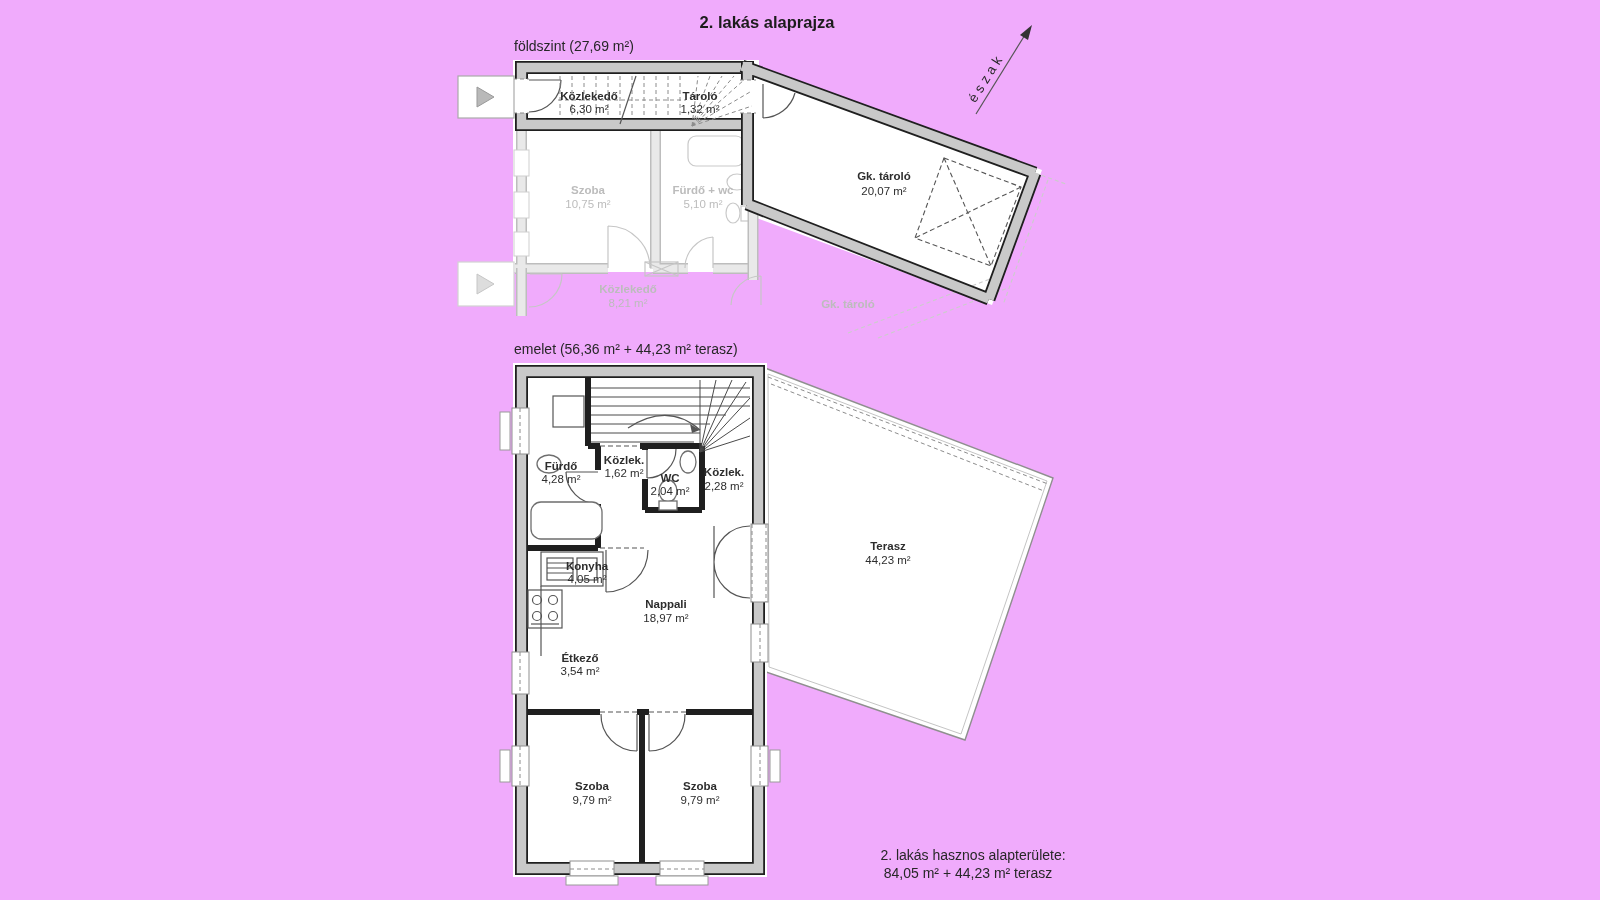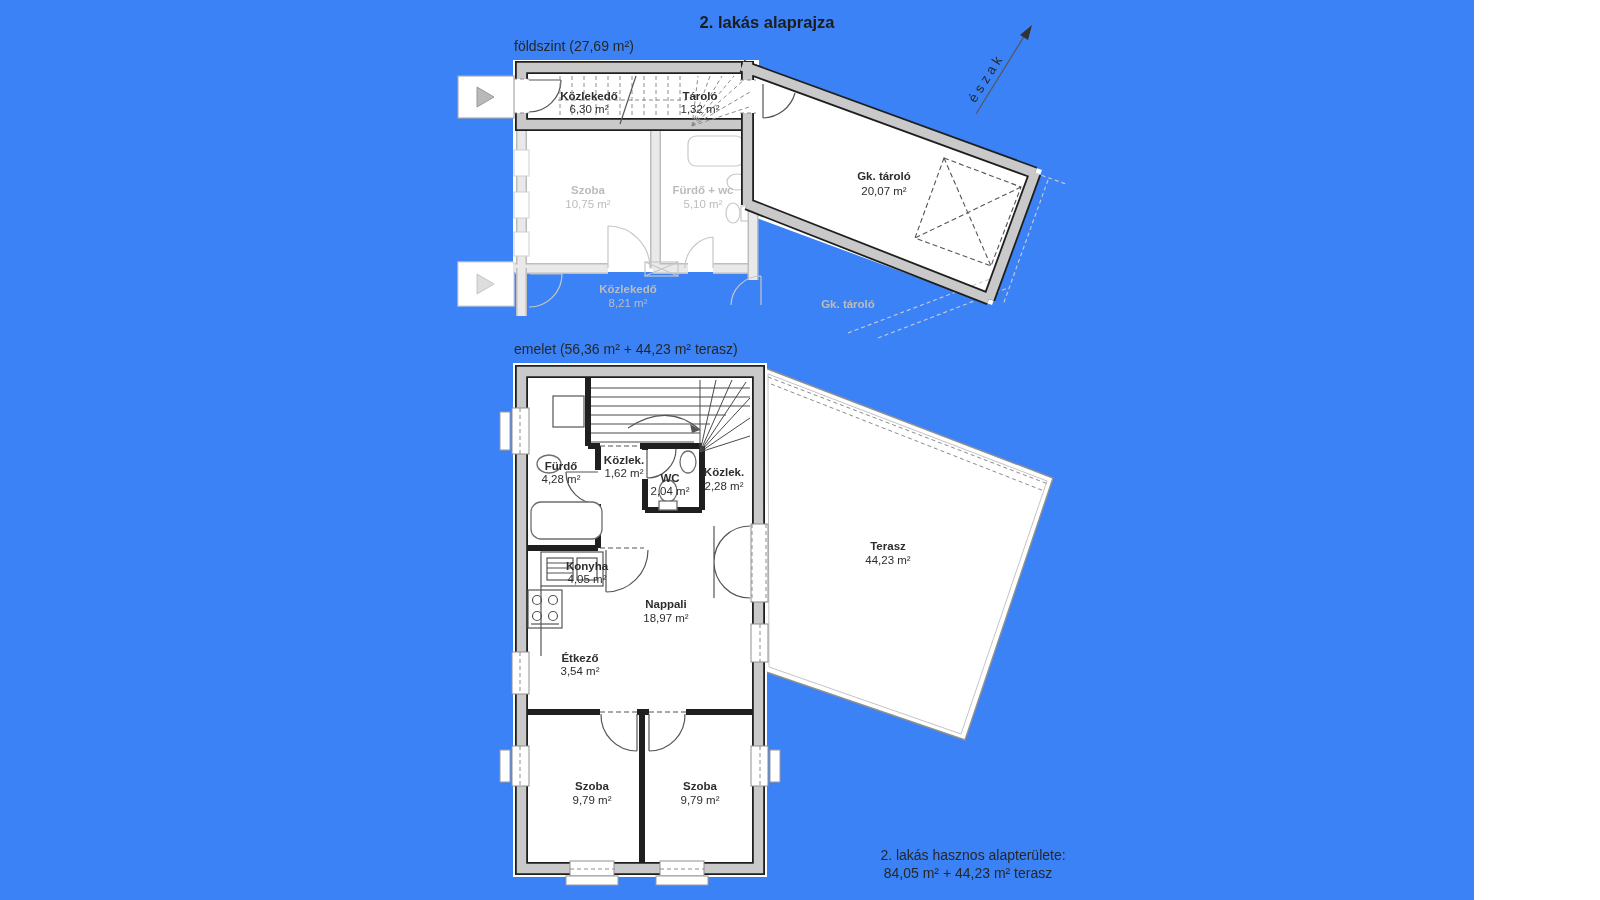--- a/index.html
+++ b/index.html
@@ -1,16 +1,16 @@
 <!DOCTYPE html>
 <html><head>
 <meta charset="utf-8">
 <style>
   html,body{margin:0;padding:0;background:#ffffff;}
-  .canvas{position:relative;width:1474px;height:900px;background:#3b82f6;overflow:hidden;
+  .canvas{position:relative;width:1600px;height:900px;background:#f0abfc;overflow:hidden;
           font-family:"Liberation Sans", sans-serif;}
   svg text{font-family:"Liberation Sans", sans-serif;}
   
   .wB{stroke:#1f1f1f;stroke-width:13;fill:none;}
   .wF{stroke:#c9c9c9;stroke-width:9.4;fill:none;}
   .wBg{stroke:#bdbdbd;stroke-width:11;fill:none;}
   .wFg{stroke:#e9e9e9;stroke-width:8;fill:none;}
   .pB{stroke:#1f1f1f;stroke-width:6;fill:none;}
   .thin{stroke:#555;stroke-width:1.2;fill:none;}
   .thing{stroke:#c6c6c6;stroke-width:1.2;fill:none;}

